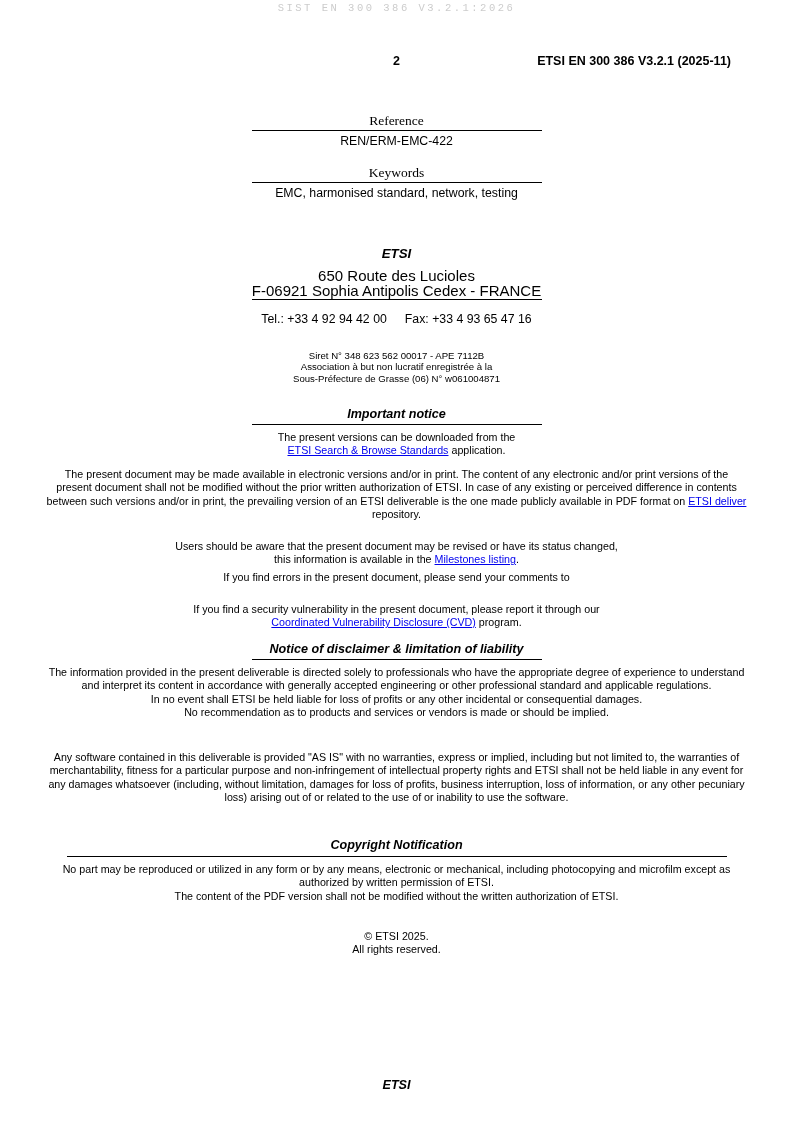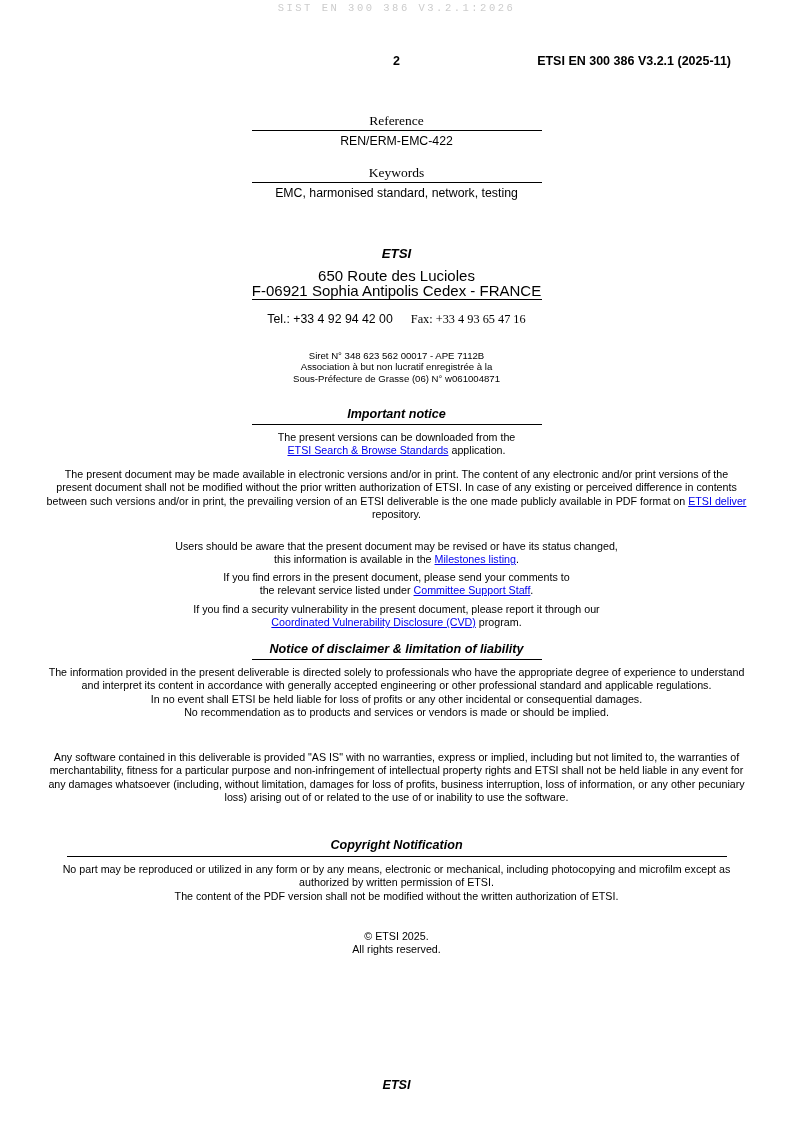--- a/index.html
+++ b/index.html
@@ -29,21 +29,21 @@
   .serif-label { font-family: "Liberation Serif", serif; font-size: 13.5px; }
   .field-value { font-size: 12.3px; }
   .rule {
     position: absolute; left: 50%; transform: translateX(-50%);
     width: 290px; height: 0; border-top: 1px solid #000;
   }
   .rule-long { width: 660px; }
   .org-heading { font-size: 13.3px; font-weight: bold; font-style: italic; }
   .addr { font-size: 15px; line-height: 14.6px; }
   .tel-line { font-size: 12.3px; }
-  .tel-line .fax { margin-left: 18px; font-family: Liberation Serif, serif; }
+  .tel-line .fax { margin-left: 18px; }
   .small-print { font-size: 9.6px; line-height: 11.4px; margin-top: 12px; }
   .section-title { font-size: 12.6px; font-weight: bold; font-style: italic; }
   .body-par { font-size: 10.7px; line-height: 13.4px; }
   .measure { width: 700px; left: 50%; right: auto; transform: translateX(-50%); }
   .line { display: block; }
   a.doc-link { color: #0000EE; text-decoration: underline; cursor: pointer; }
   .footer-org { top: 1078px; font-size: 12.6px; font-weight: bold; font-style: italic; }
 </style>
 </head>
 <body>
@@ -90,21 +90,20 @@
     <span>The present document may be made available in electronic versions and/or in print. The content of any electronic and/or print versions of the present document shall not be modified without the prior written authorization of ETSI. In case of any existing or perceived difference in contents between such versions and/or in print, the prevailing version of an ETSI deliverable is the one made publicly available in PDF format on </span><a class="doc-link">ETSI deliver</a><span> repository.</span>
   </div>
 
   <div class="abs body-par" style="top:540px">
     <span class="line">Users should be aware that the present document may be revised or have its status changed,</span>
     <span class="line"><span>this information is available in the </span><a class="doc-link">Milestones listing</a><span>.</span></span>
   </div>
 
   <div class="abs body-par" style="top:571px">
     <span class="line">If you find errors in the present document, please send your comments to</span>
-    <span class="line"><span>the relevant service listed under </span><a class="doc-link">Committee Support Staff</a><span>.</span></span>
   </div>
 
   <div class="abs body-par" style="top:603px">
     <span class="line">If you find a security vulnerability in the present document, please report it through our</span>
     <span class="line"><a class="doc-link">Coordinated Vulnerability Disclosure (CVD)</a><span> program.</span></span>
   </div>
 
   <div class="abs section-title" style="top:642px">Notice of disclaimer &amp; limitation of liability</div>
   <div class="rule" style="top:659px"></div>
 

